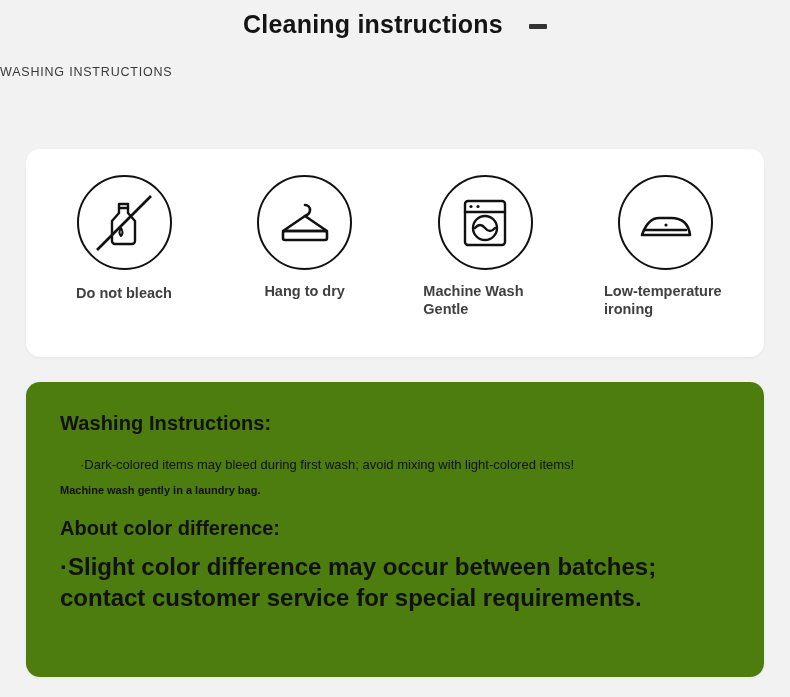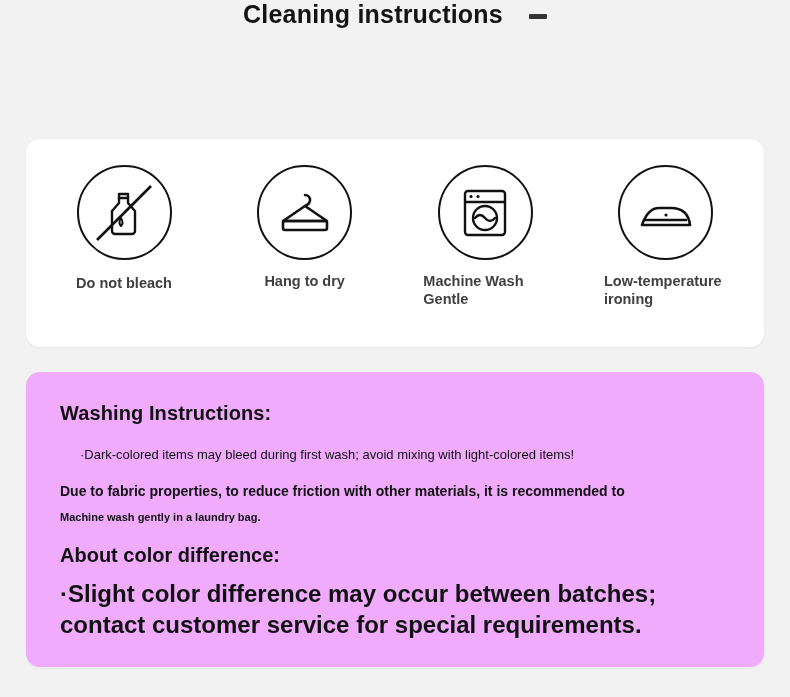--- a/index.html
+++ b/index.html
@@ -17,20 +17,21 @@
   .page {
     position: relative;
     width: 790px;
     height: 697px;
     box-sizing: border-box;
   }
 
   
   .header {
     text-align: left;
+    margin-top: 10px;
   }
   .title-row {
     display: flex;
     align-items: center;
     justify-content: center;
     gap: 26px;
   }
   .main-title {
     font-size: 25px;
     font-weight: bold;
@@ -115,21 +116,21 @@
     padding-left: 6px;
   }
 
   
   .text-card {
     position: absolute;
     left: 26px;
     top: 372px;
     width: 738px;
     height: 295px;
-    background: #f0abfc;
+    background: #4d7c0f;
     border-radius: 14px;
     box-shadow: 0 1px 3px rgba(0,0,0,0.06);
     box-sizing: border-box;
     padding: 30px 34px;
   }
   .section-heading {
     font-size: 20px;
     font-weight: bold;
     color: #111;
     letter-spacing: .1px;
@@ -171,20 +172,21 @@
 </head>
 <body>
 
 <div class="page">
 
   <div class="header">
     <div class="title-row">
       <div class="main-title">Cleaning instructions</div>
       <div class="collapse-toggle"></div>
     </div>
+    <div class="subtitle">WASHING INSTRUCTIONS</div>
   </div>
 
   <div class="icon-card">
     <div class="icon-grid">
 
       <div class="icon-cell cell-bleach">
         <div class="icon-circle">
           <svg width="70" height="70" viewBox="0 0 70 70" aria-hidden="true">
             <g fill="none" stroke="#111" stroke-width="2.4" stroke-linejoin="round" stroke-linecap="round">
               <path d="M30 20 h9 v5 l7 8 v20 a3 3 0 0 1 -3 3 h-17 a3 3 0 0 1 -3 -3 v-20 l7 -8 z"></path>
@@ -239,19 +241,18 @@
         </div>
         <div class="icon-label">Low-temperature ironing</div>
       </div>
 
     </div>
   </div>
 
   <div class="text-card">
     <div class="section-heading">Washing Instructions:</div>
     <div class="para-small">·Dark-colored items may bleed during first wash; avoid mixing with light-colored items!</div>
-    <div class="para-med">Due to fabric properties, to reduce friction with other materials, it is recommended to</div>
     <div class="para-big">Machine wash gently in a laundry bag.</div>
     <div class="section-heading-2">About color difference:</div>
     <div class="para-final">·Slight color difference may occur between batches; contact customer service for special requirements.</div>
   </div>
 
 </div>
 
 </body></html>

